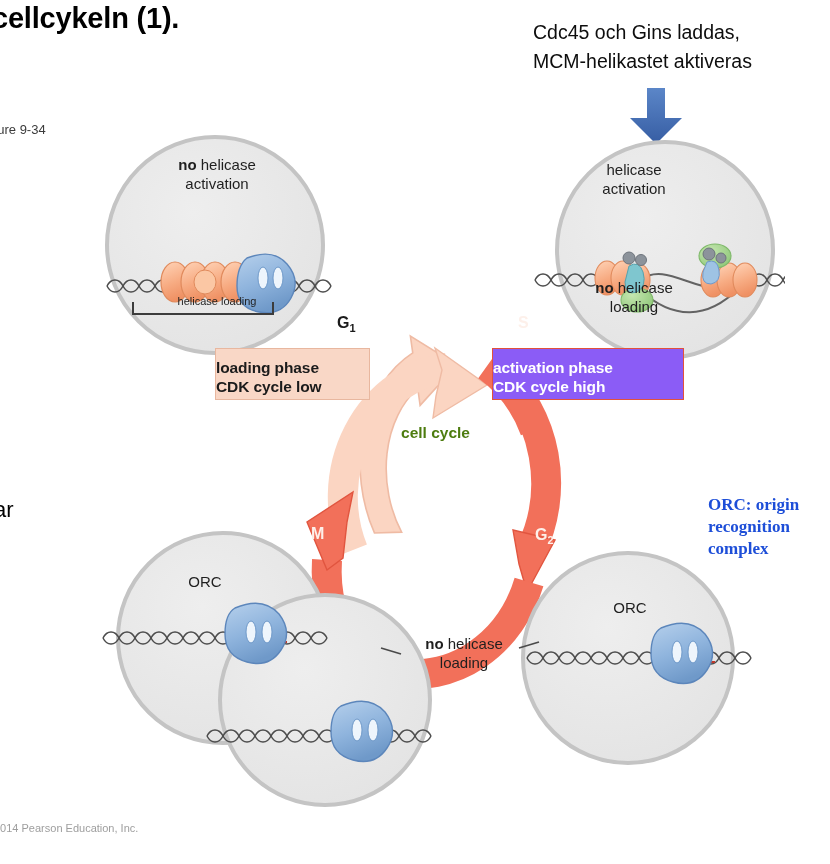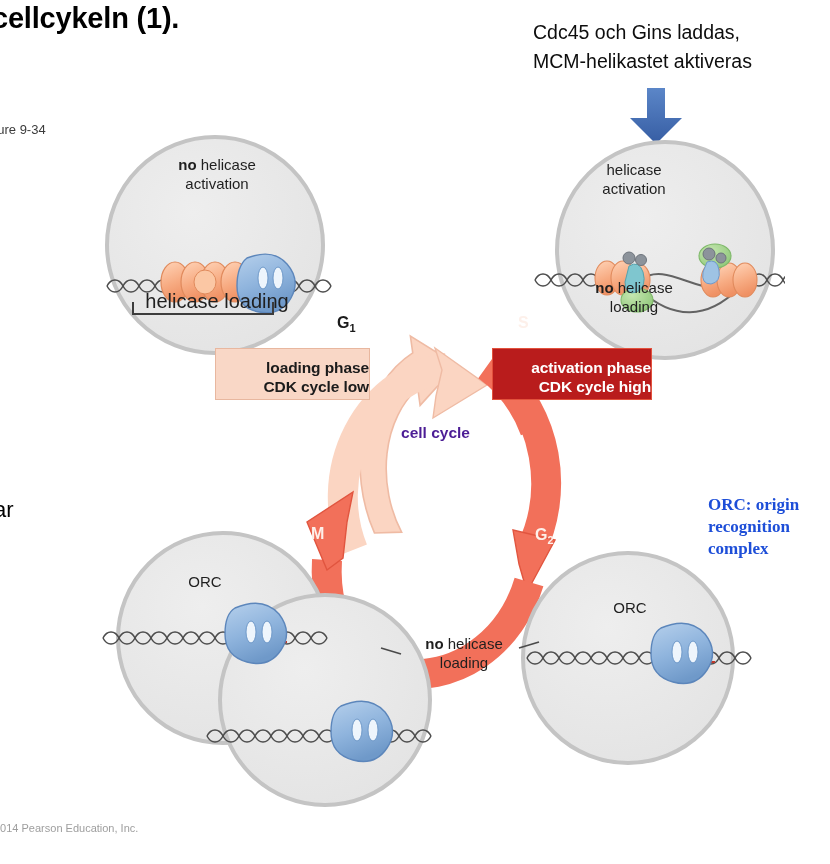--- a/index.html
+++ b/index.html
@@ -104,42 +104,42 @@
     top: 130px;
     width: 690px;
     height: 690px;
   }
   #figure svg { display: block; }
 
   
   .phase-box {
     position: absolute;
     box-sizing: border-box;
-    text-align: right;
+    text-align: left;
     font-weight: bold;
     font-size: 15.5px;
     line-height: 19px;
     padding-top: 9px;
     letter-spacing: -0.1px;
   }
   #loading-phase-box {
     left: 215px;
     top: 348px;
     width: 155px;
     height: 52px;
     background: #f9d7c6;
     border: 1px solid #e8b79f;
     color: #1b1b1b;
   }
   #activation-phase-box {
     left: 492px;
     top: 348px;
-    width: 160px;
+    width: 192px;
     height: 52px;
-    background: #b91c1c;
+    background: #8b5cf6;
     border: 1px solid #e2513c;
     color: #ffffff;
   }
 
   
   .cycle-label {
     position: absolute;
     font-weight: bold;
     font-size: 16px;
   }
@@ -149,38 +149,38 @@
   #label-m  { left: 311px; top: 525px; color: #fdf0ea; }
   #label-g2 { left: 535px; top: 526px; color: #fdf0ea; }
   #label-cell-cycle {
     position: absolute;
     left: 388px;
     top: 424px;
     width: 95px;
     text-align: center;
     font-weight: bold;
     font-size: 15.5px;
-    color: #4c1d95;
+    color: #4d7c0f;
   }
 
   
   .circle-caption {
     position: absolute;
     text-align: center;
     font-size: 15px;
     line-height: 19px;
     color: #1f1f1f;
   }
   .circle-caption b { font-weight: bold; text-align: center; }
 
   #caption-tl {
     left: 133px; top: 155px; width: 168px;
   }
   #caption-tl-loading {
-    left: 133px; top: 292px; width: 168px; font-size: 20px;
+    left: 133px; top: 292px; width: 168px; font-size: 11px;
   }
   #caption-tr {
     left: 550px; top: 160px; width: 168px;
   }
   #caption-tr-noload {
     left: 550px; top: 278px; width: 168px;
   }
   #caption-bl-orc {
     left: 175px; top: 572px; width: 60px; text-align: center;
   }

